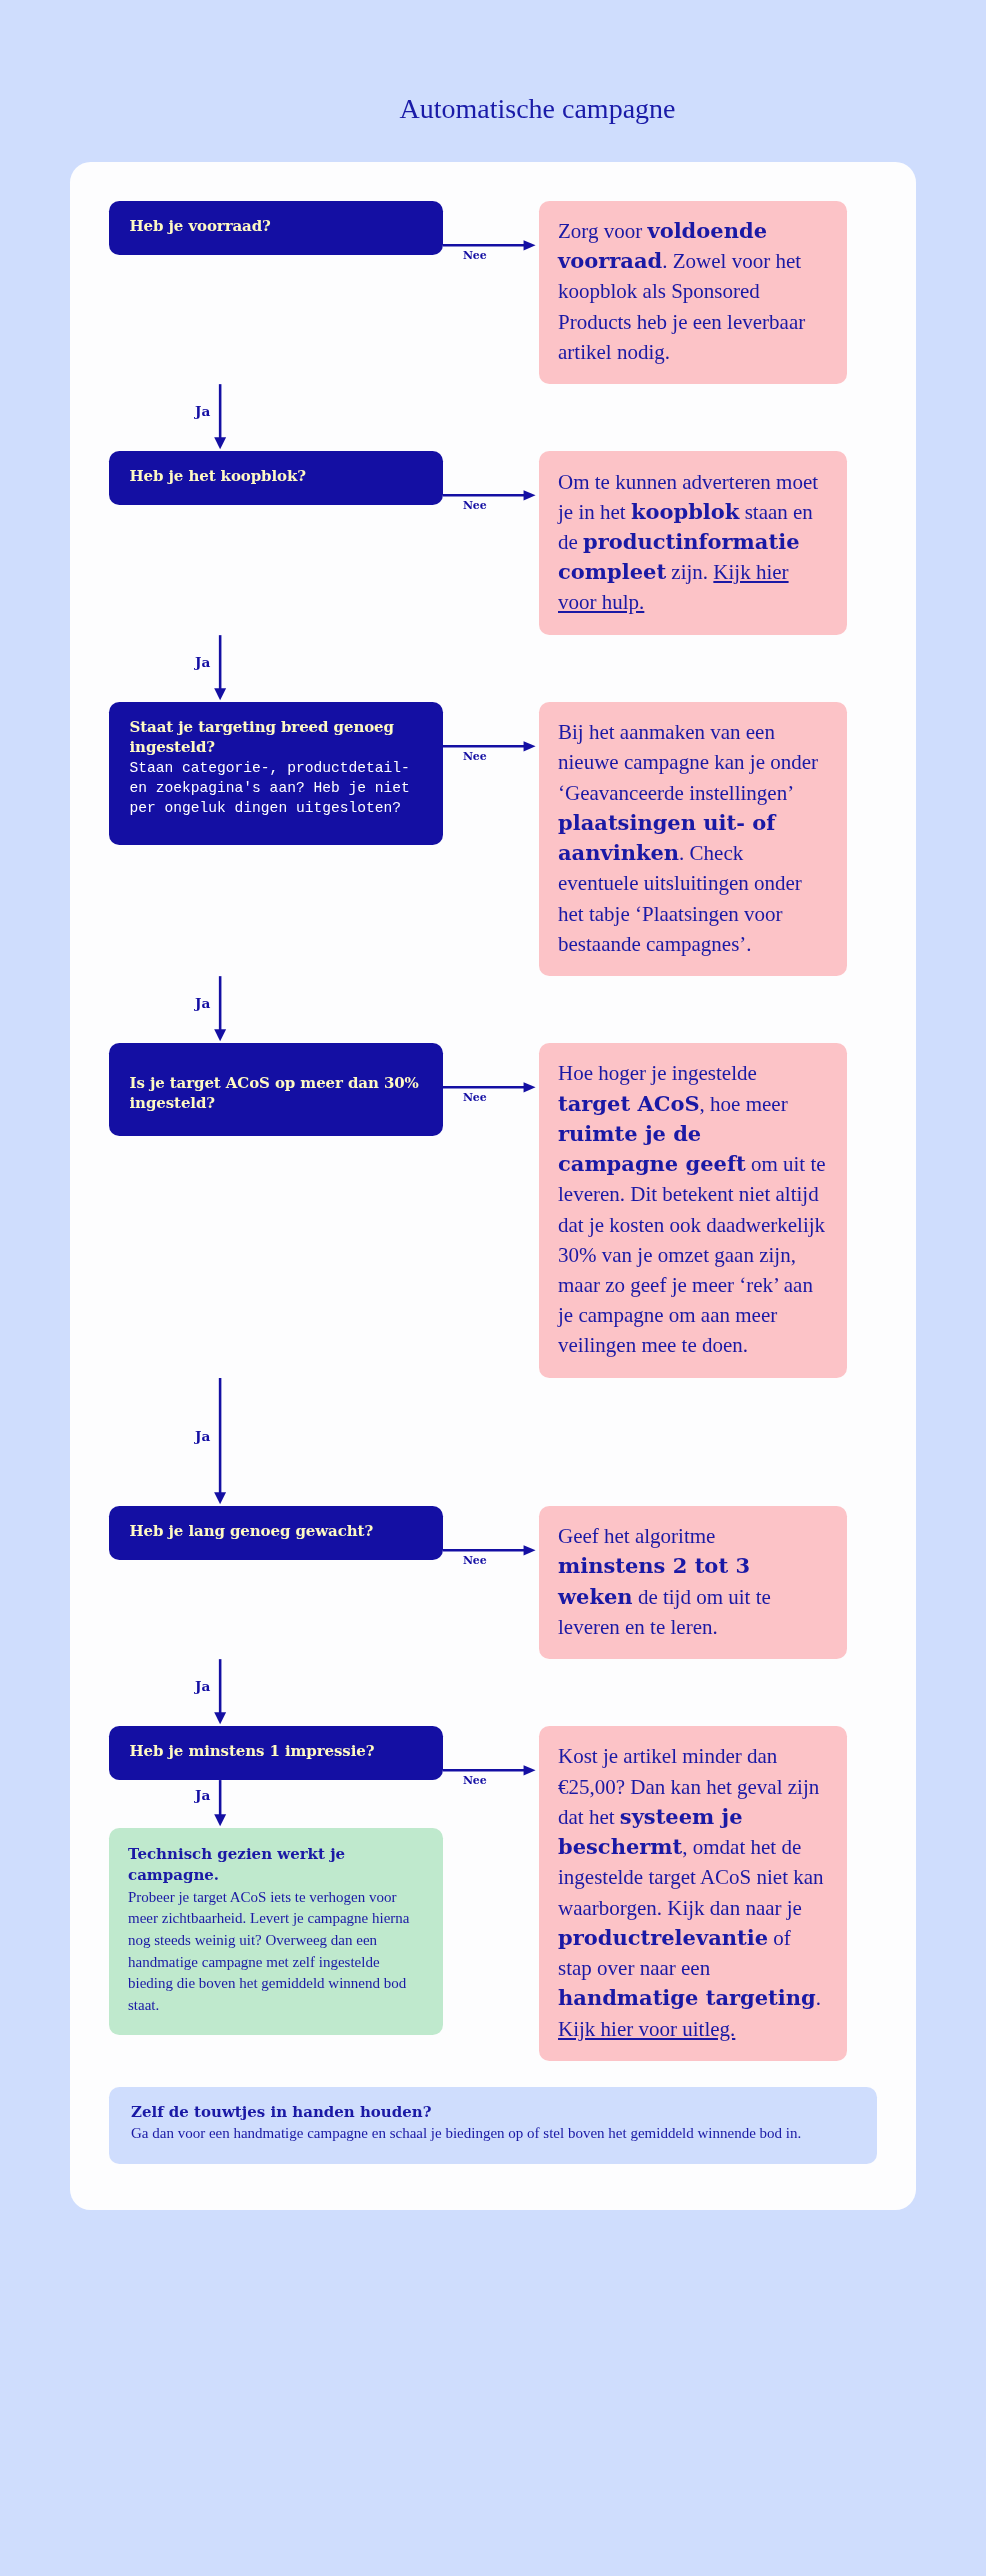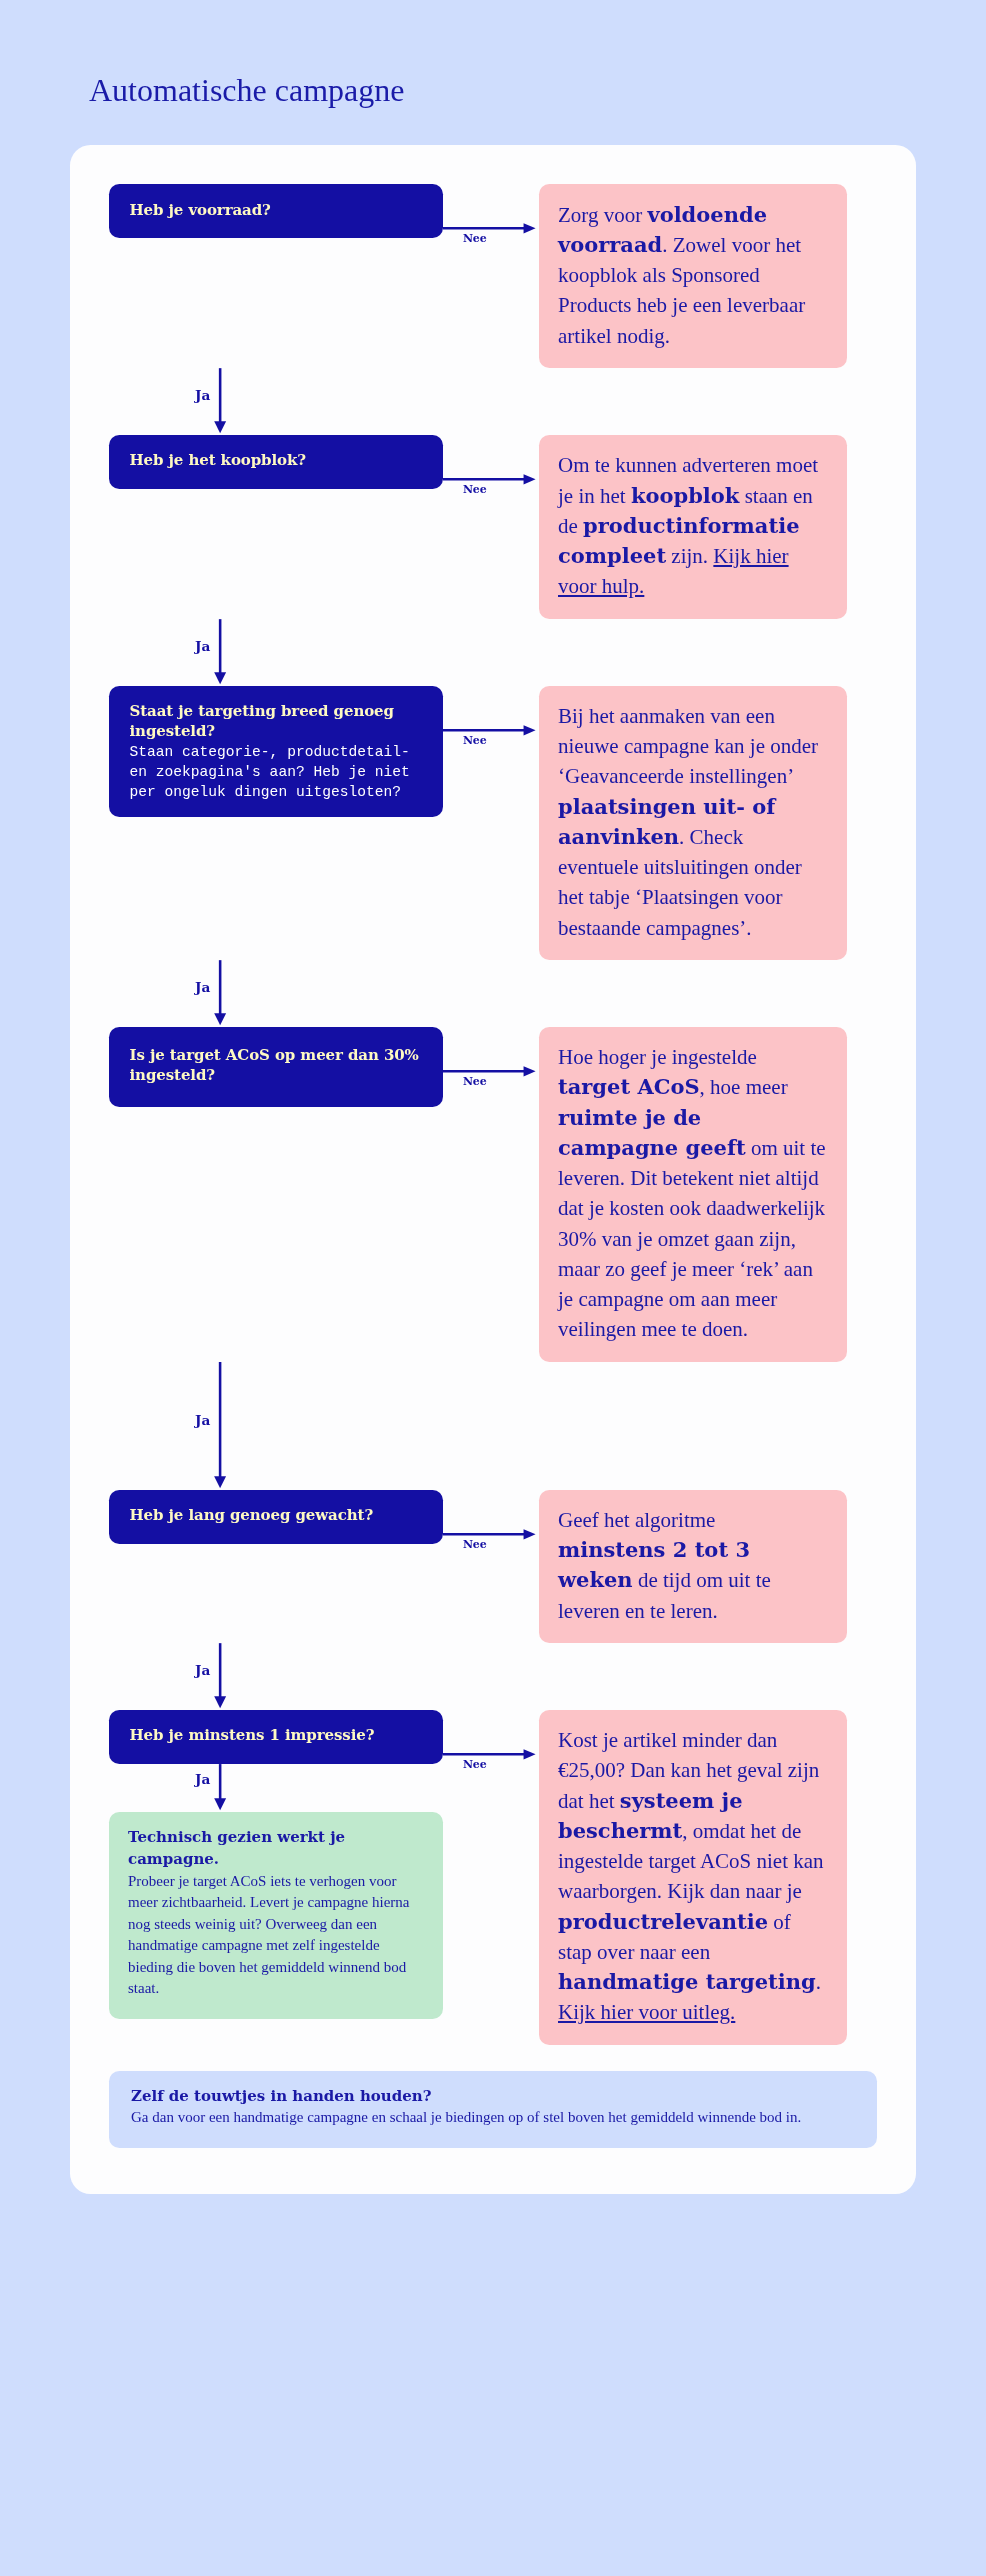--- a/index.html
+++ b/index.html
@@ -24,25 +24,26 @@
   .title {
     font-family: "DejaVu Serif", "Liberation Serif", serif;
     font-weight: bold;
     font-size: 48px;
     line-height: 1.07;
     letter-spacing: -0.4px;
     color: #0d109b;
     max-width: 822px;
   }
   .subtitle {
-    margin-top: 14px;
-    font-family: "Liberation Serif", "DejaVu Serif", serif;
-    font-size: 32px;
+    margin-top: 35px;
+    font-family: "Liberation Serif", "DejaVu Serif", serif;
+    font-size: 28px;
     line-height: 1.2;
     color: #1a1ba8;
+    text-align: center;
   }
 
   
   .card {
     margin: 36px 70px 0 70px;
     background: #fdfdfe;
     border-radius: 20.5px;
     padding: 39px 39px 46px 39px;
     position: relative;
   }
@@ -82,21 +83,21 @@
     letter-spacing: -0.1px;
     color: #fef9c3;
   }
   .decision-sub {
     font-family: Liberation Mono, monospace;
     font-size: 14.6px;
     line-height: 1.36;
     color: #ffffff;
     margin-top: 1.7px;
   }
-  .decision.tall { padding-bottom: 14px; }
+  .decision.tall { padding-bottom: 26px; }
 
   
   .info {
     background: #fcc3c7;
     border-radius: 10.3px;
     padding: 15.4px 19px 17px 19px;
     color: #1a19a5;
     font-family: "Liberation Serif", "DejaVu Serif", serif;
     font-size: 21px;
     line-height: 1.44;
@@ -249,21 +250,21 @@
   <div class="ja-stem">
     <svg width="171" height="67" viewBox="0 0 200 78">
       <line x1="130" y1="0" x2="130" y2="64" stroke="#140fa3" stroke-width="3"></line>
       <polygon points="123,62 137,62 130,76" fill="#140fa3"></polygon>
     </svg>
     <span class="ja-label">Ja</span>
   </div>
 
   <div class="row">
     <div class="left-col">
-      <div class="decision" style="padding-top:19px;padding-bottom:22px;">
+      <div class="decision" style="padding-top:31px;padding-bottom:22px;">
         <div class="decision-q">Is je target ACoS op meer dan 30% ingesteld?</div>
       </div>
       <svg class="nee-arrow" style="top:29px;" width="96" height="17" viewBox="0 0 112 20">
         <line x1="0" y1="8" x2="96" y2="8" stroke="#140fa3" stroke-width="3"></line>
         <polygon points="94,2 108,8 94,14" fill="#140fa3"></polygon>
       </svg>
       <span class="nee-label" style="top:48px;">Nee</span>
     </div>
     <div class="right-col">
       <div class="info">Hoe hoger je ingestelde <b>target ACoS</b>, hoe meer <b>ruimte je de campagne geeft</b> om uit te leveren. Dit betekent niet altijd dat je kosten ook daadwerkelijk 30% van je omzet gaan zijn, maar zo geef je meer ‘rek’ aan je campagne om aan meer veilingen mee te doen.</div>

